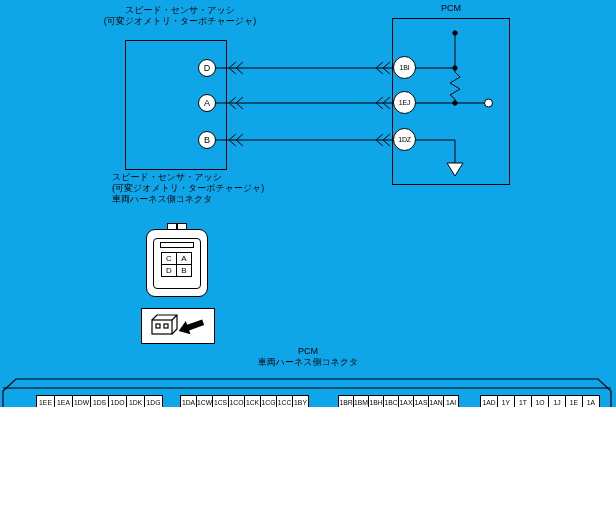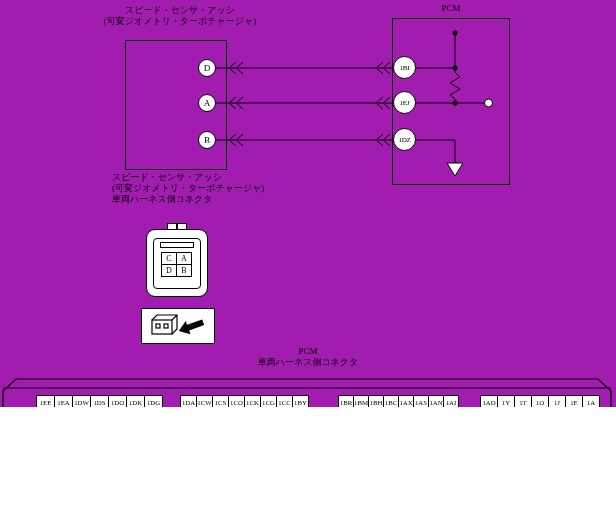--- a/index.html
+++ b/index.html
@@ -1,18 +1,18 @@
 <!DOCTYPE html>
 <html><head>
 <meta charset="utf-8">
 <style>
   *{margin:0;padding:0;box-sizing:border-box}
   html,body{background:#fff}
-  .canvas{position:relative;width:616px;height:407px;background:#a21caf;color:#000;
-          font-family:Liberation Serif, serif;overflow:hidden}
+  .canvas{position:relative;width:616px;height:407px;background:#0ea5e9;color:#000;
+          font-family:Liberation Sans, sans-serif;overflow:hidden}
   .box{position:absolute;border:1px solid #000;background:transparent}
   .lbl{position:absolute;font-size:9px;line-height:11px;white-space:nowrap}
   .center{text-align:center}
   .pin-circle{position:absolute;border:1px solid #000;border-radius:50%;background:#fff;
               display:flex;align-items:center;justify-content:center;z-index:3}
   .pc-s{width:18px;height:18px;font-size:9px}
   .pc-l{width:23px;height:23px;font-size:7px;letter-spacing:-0.2px}
   svg.layer{position:absolute;pointer-events:none}
   
   .pin-block{position:absolute;z-index:2}

